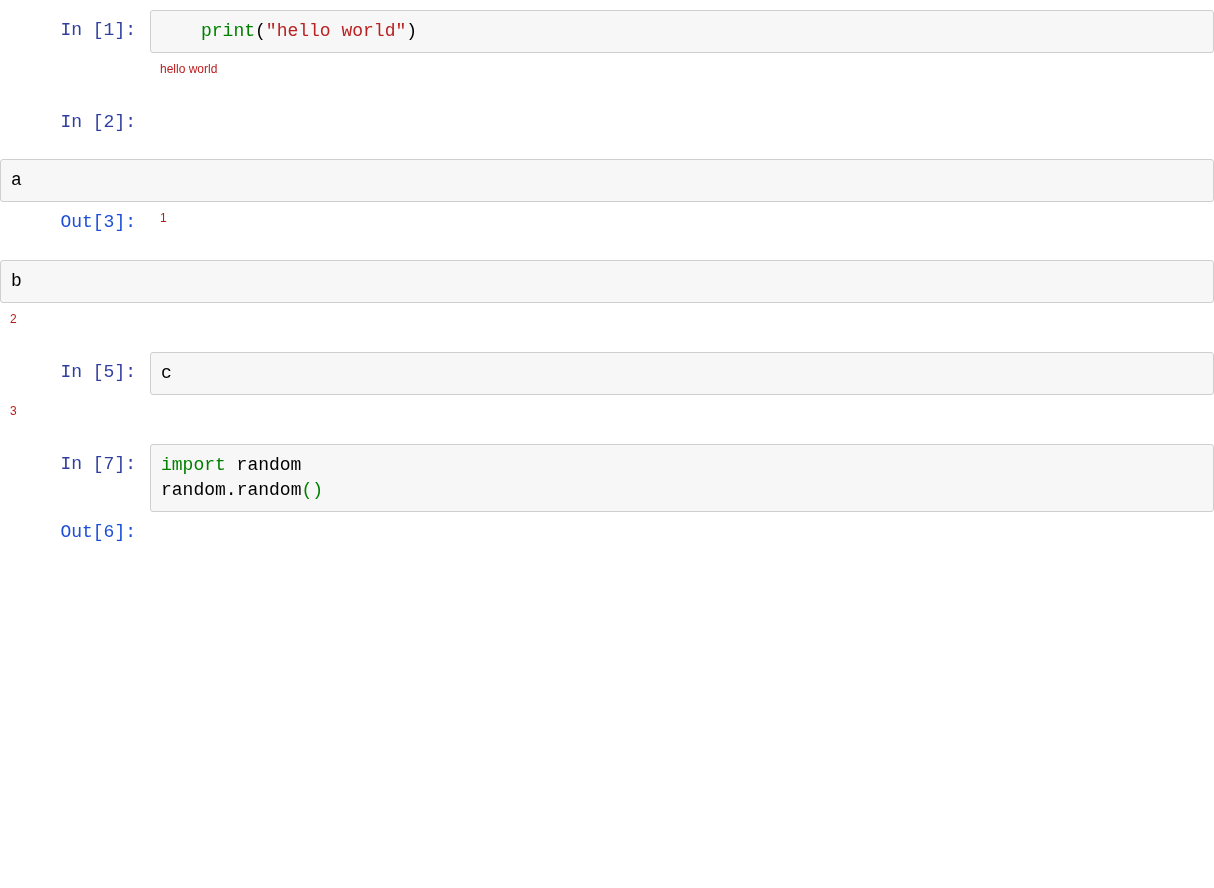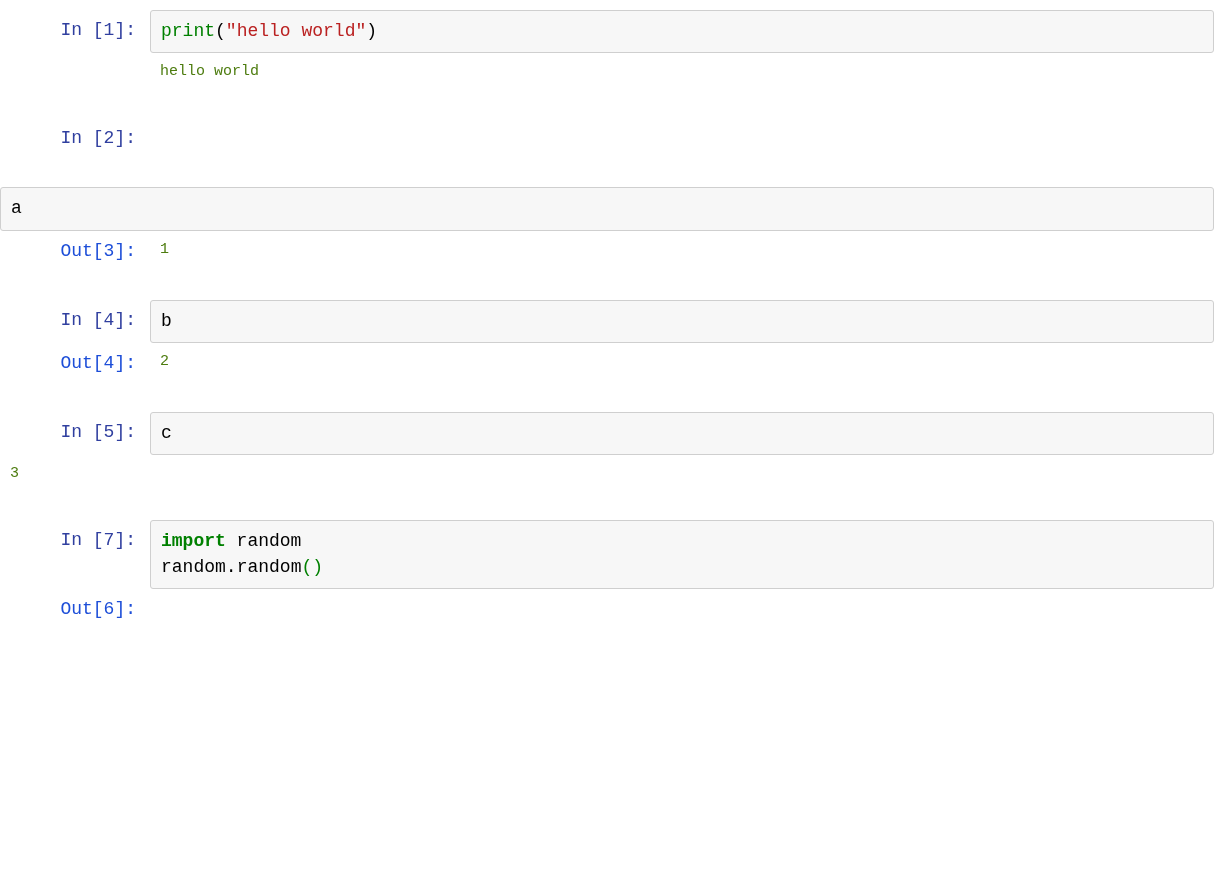--- a/index.html
+++ b/index.html
@@ -13,21 +13,21 @@
     color: #000;
   }
   .cell {
     display: flex;
     align-items: flex-start;
     margin-bottom: 6px;
   }
   .cell.code-cell { margin-bottom: 0; }
   .cell + .cell.code-cell,
   .cell.out-cell + .cell.code-cell {
-    margin-top: 28px;
+    margin-top: 16px;
   }
   .prompt {
     width: 150px;
     flex: 0 0 150px;
     text-align: right;
     padding: 8px 14px 8px 0;
     font-family: Menlo, Monaco, "Courier New", monospace;
     font-size: 18px;
     white-space: pre;
   }
@@ -43,33 +43,33 @@
     border-radius: 3px;
     padding: 8px 10px;
     font-family: Menlo, Monaco, "Courier New", monospace;
     font-size: 18px;
     white-space: pre;
     overflow-x: auto;
     color: #000;
   }
   .output-text {
     padding: 8px 10px;
-    font-family: Liberation Mono, monospace;
-    font-size: 15px;
+    font-family: Liberation Sans, sans-serif;
+    font-size: 12px;
     white-space: pre;
-    color: #4d7c0f;
+    color: #b91c1c;
   }
   
-  .tok-builtin { color: #008000; }
+  .tok-builtin { color: #008000; margin-left: 40px; }
   .tok-str     { color: #ba2121; }
   .tok-paren   { color: #000; }
   .tok-name    { color: #000; }
   .tok-op      { color: #a626a4; font-weight: bold; }
   .tok-num     { color: #008000; }
-  .tok-keyword { color: #008000; font-weight: bold; }
+  .tok-keyword { color: #008000; font-weight: normal; }
   .tok-paren-g { color: #008000; }
 </style>
 </head>
 <body>
 
 <div class="cell code-cell">
   <div class="prompt in">In [1]:</div>
   <div class="area">
     <div class="input-box"><span class="tok-builtin">print</span><span class="tok-paren">(</span><span class="tok-str">"hello world"</span><span class="tok-paren">)</span></div>
   </div>
@@ -91,27 +91,25 @@
   </div>
 </div>
 <div class="cell out-cell">
   <div class="prompt out">Out[3]:</div>
   <div class="area">
     <div class="output-text">1</div>
   </div>
 </div>
 
 <div class="cell code-cell">
-  <div class="prompt in">In [4]:</div>
   <div class="area">
     <div class="input-box"><span class="tok-name">b</span></div>
   </div>
 </div>
 <div class="cell out-cell">
-  <div class="prompt out">Out[4]:</div>
   <div class="area">
     <div class="output-text">2</div>
   </div>
 </div>
 
 <div class="cell code-cell">
   <div class="prompt in">In [5]:</div>
   <div class="area">
     <div class="input-box"><span class="tok-name">c</span></div>
   </div>

